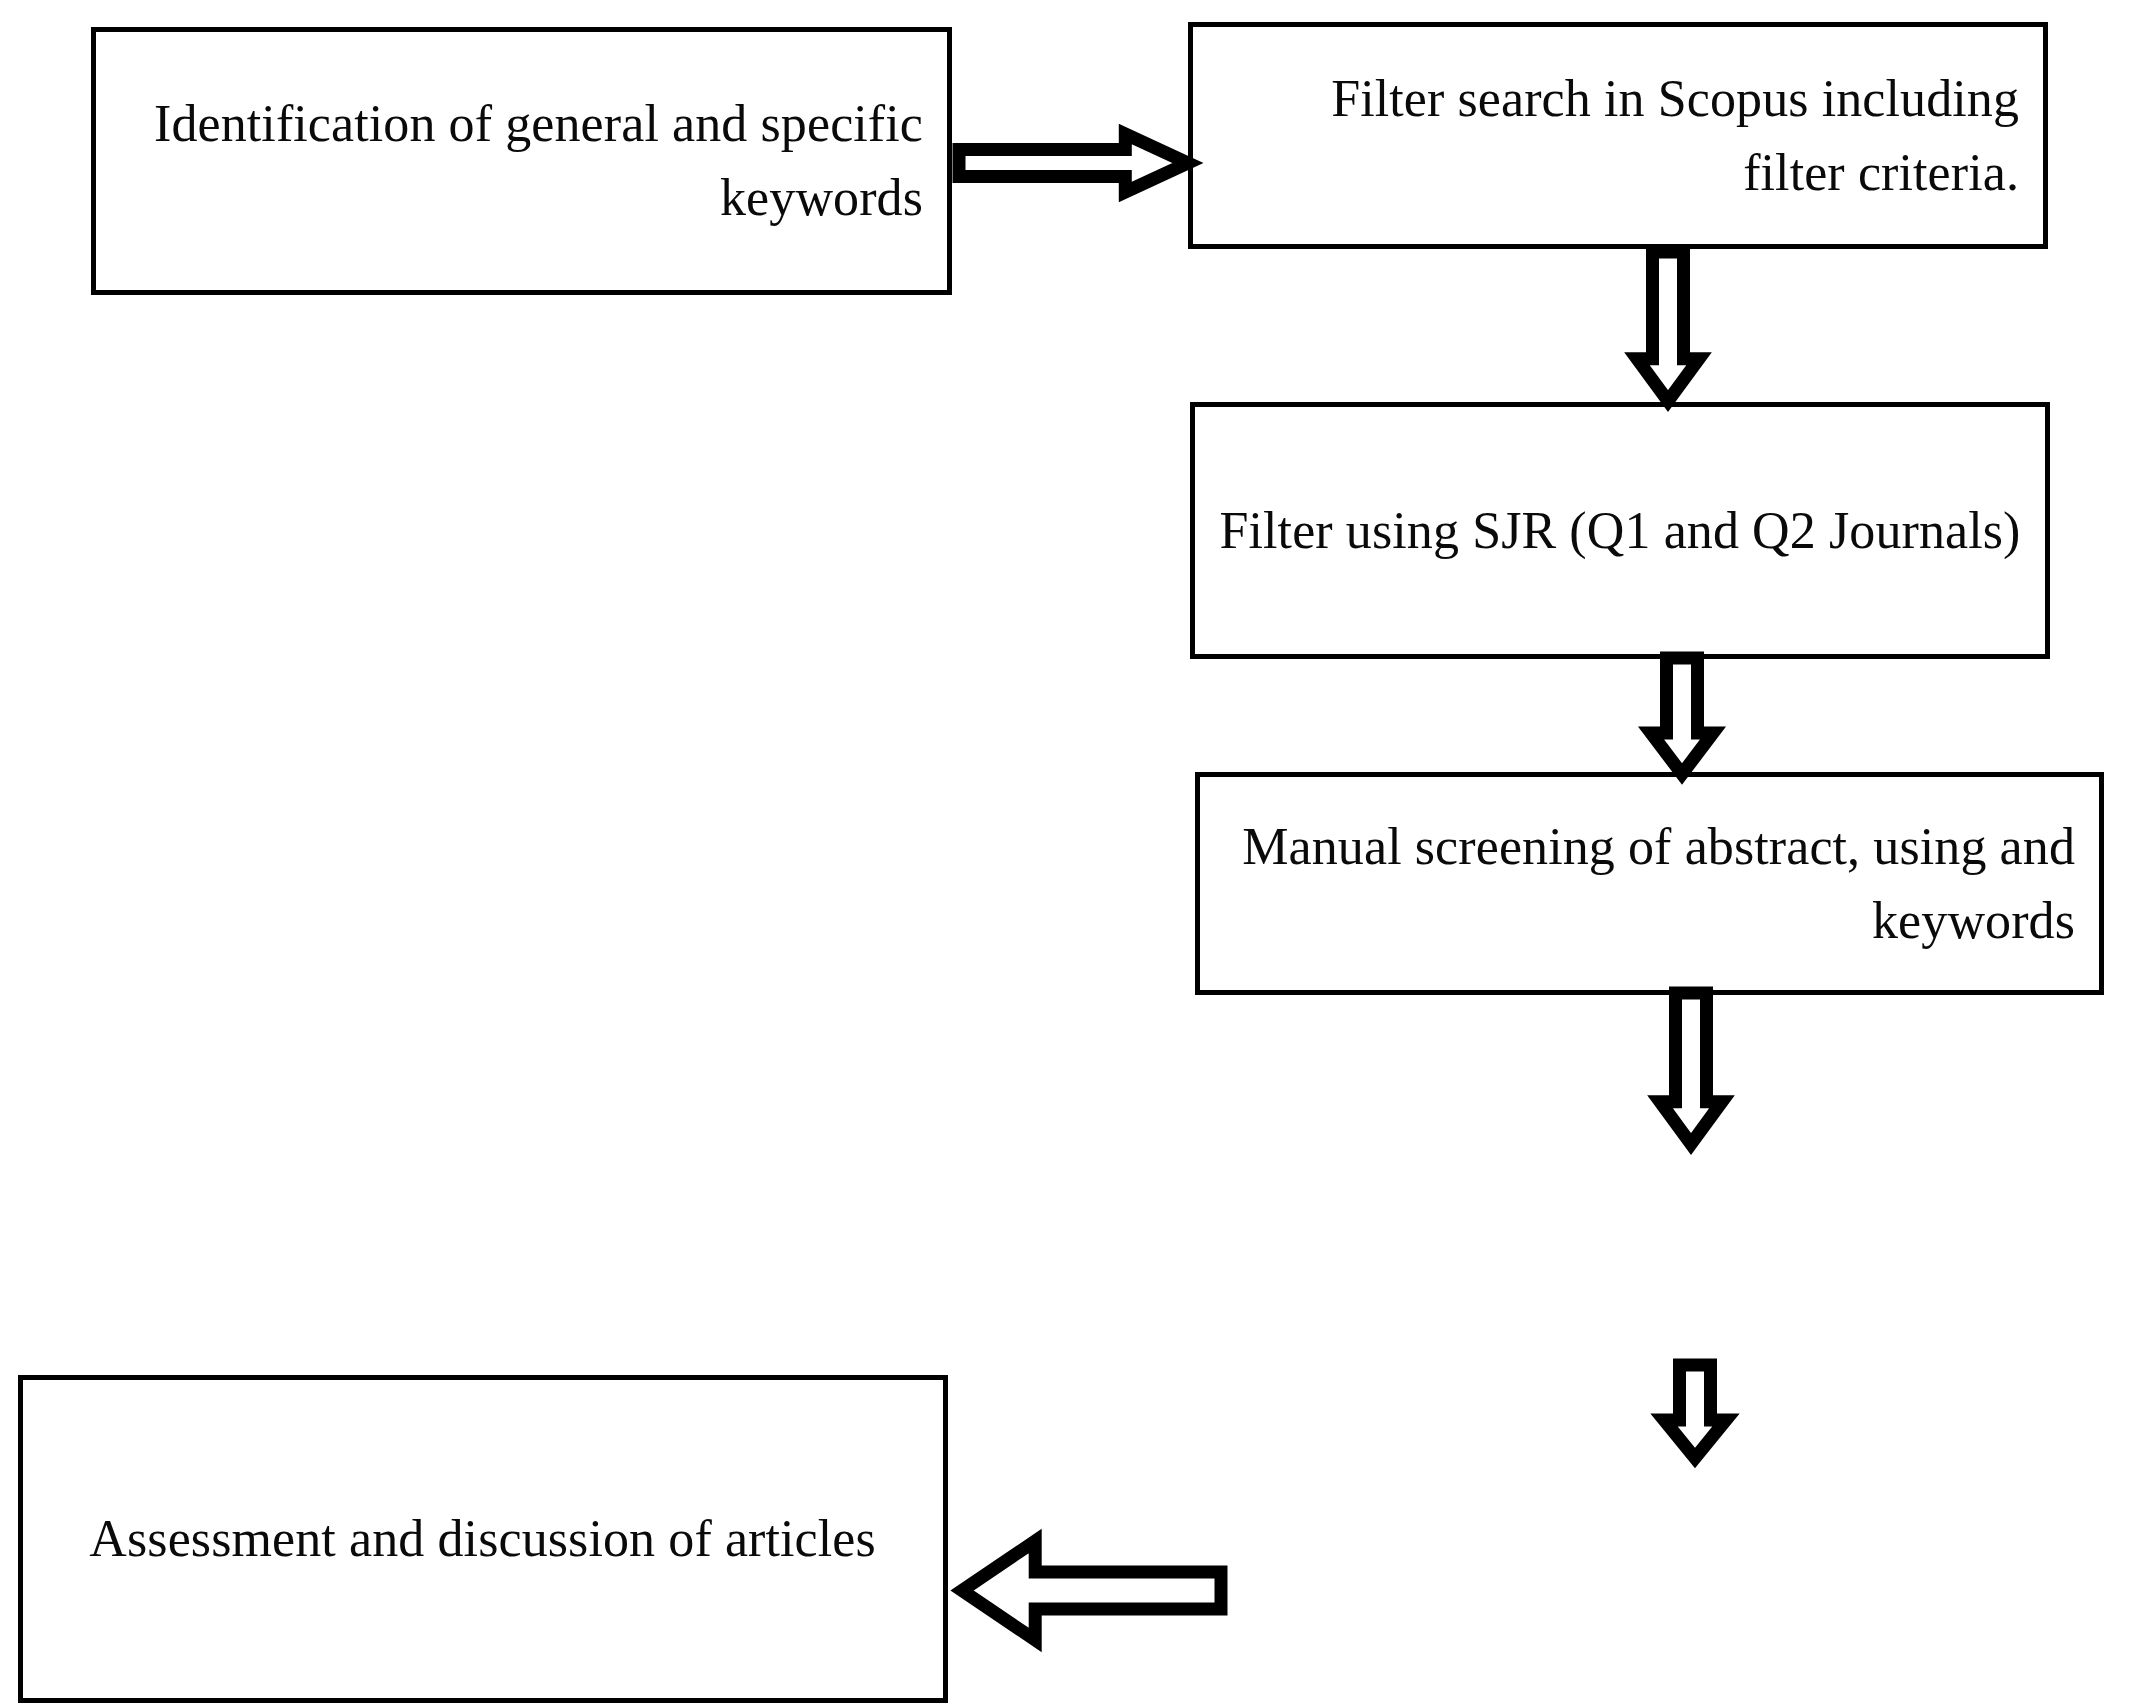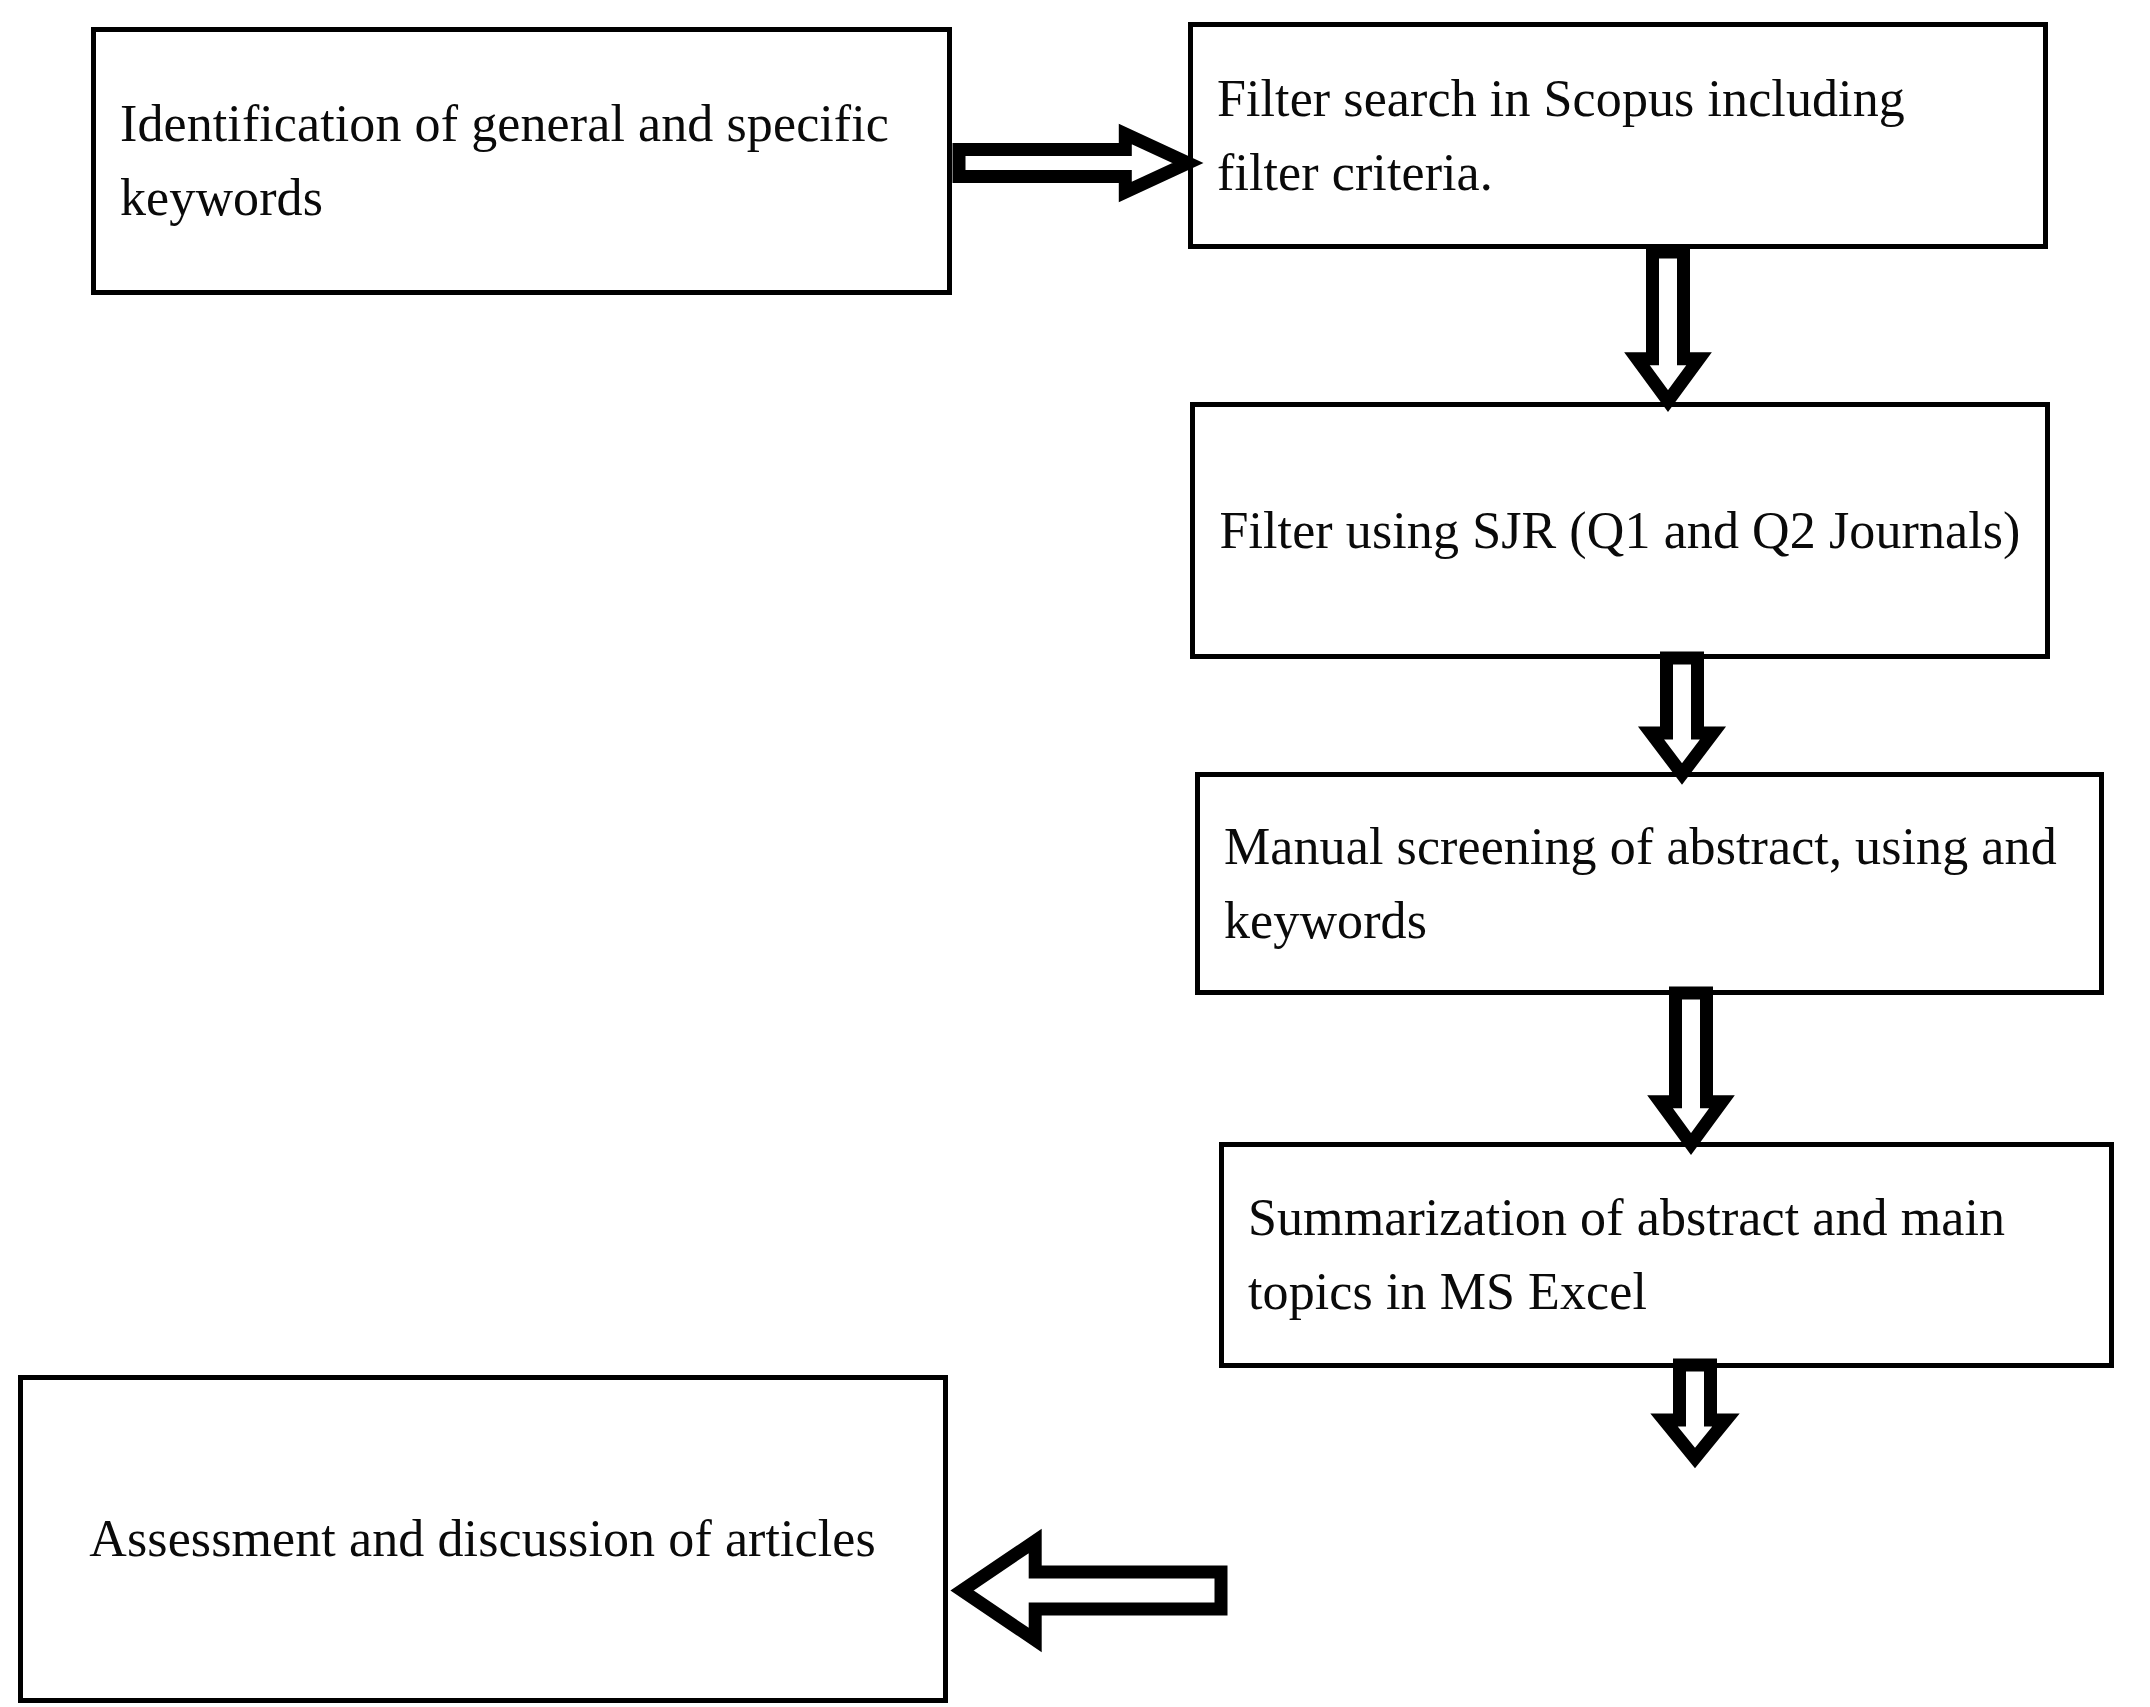--- a/index.html
+++ b/index.html
@@ -17,21 +17,21 @@
     font-family: "Liberation Serif", "DejaVu Serif", serif;
   }
   .node {
     position: absolute;
     box-sizing: border-box;
     border: 5px solid #000000;
     background: #ffffff;
     display: flex;
     align-items: center;
     justify-content: center;
-    text-align: left;
+    text-align: right;
   }
   .node-label {
     display: block;
     color: #0a0a0a;
     font-size: 52px;
     line-height: 1.42;
     letter-spacing: 0.1px;
     padding: 0 24px;
     font-weight: 400;
   }
@@ -66,23 +66,20 @@
   </div>
 
   <div class="node" style="left:1190px; top:402px; width:860px; height:257px;">
     <span class="node-label">Filter using SJR (Q1 and Q2 Journals)</span>
   </div>
 
   <div class="node" style="left:1195px; top:772px; width:909px; height:223px;">
     <span class="node-label">Manual screening of abstract, using and keywords</span>
   </div>
 
-  <div class="node" style="left:1219px; top:1142px; width:895px; height:226px;">
-    <span class="node-label">Summarization of abstract and main topics in MS Excel</span>
-  </div>
 
 
   <div class="node" style="left:17.6px; top:1375px; width:930px; height:328px;">
     <span class="node-label">Assessment and discussion of articles</span>
   </div>
 
   <div class="arrow" style="left:959px; top:134px; width:229px; height:58px;">
     <svg viewBox="0 0 325 82" preserveAspectRatio="none">
       <polygon class="arrow-shape" points="0,22 236,22 236,0 325,41 236,82 236,60 0,60"></polygon>
     </svg>

